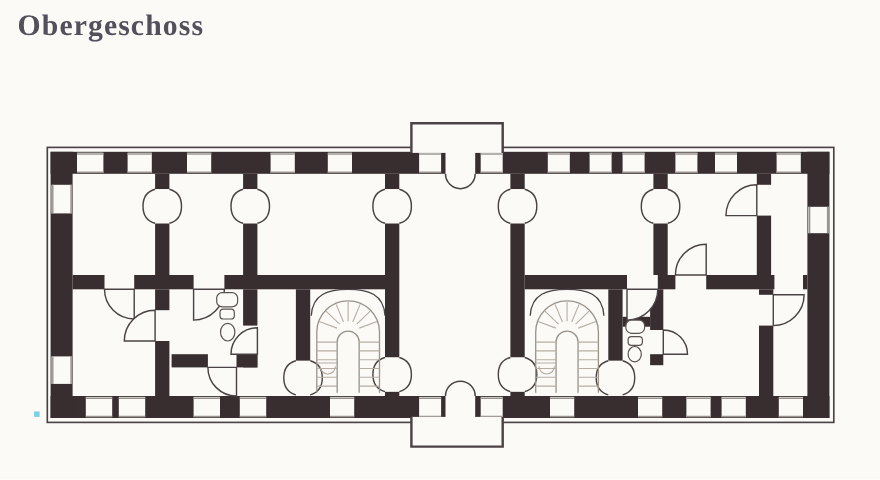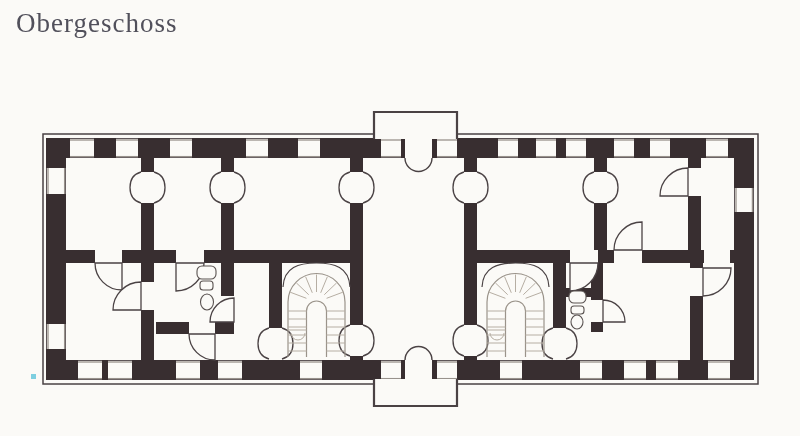--- a/index.html
+++ b/index.html
@@ -1,17 +1,17 @@
 <!DOCTYPE html>
 <html style="--paper: #fbfaf7; --wall: #382e30; --line: #4a4244; --sill: #98928c; --stair_line: #b6aea3; --stair_outline: #9a938a; --title_text: #51505b; --artifact: #7ecfe0;"><head>
 <meta charset="utf-8">
 <style>
   html,body{margin:0;padding:0;background:#ffffff;}
   .page{position:relative;width:800px;height:436px;overflow:hidden;
-        background:var(--paper,#fbfaf7);font-family:"Liberation Serif",serif;}
+        background:var(--paper,#fbfaf7);font-family:"Liberation Serif",serif;font-weight:bold;}
   .title{position:absolute;left:16px;top:8px;font-size:27px;letter-spacing:1px;
          color:var(--title_text,#51505b);font-family:"Liberation Serif","DejaVu Serif",serif;}
   svg{position:absolute;left:0;top:0;}
   .wall{fill:var(--wall,#382e30);stroke:none;}
   .paperfill{fill:var(--paper,#fbfaf7);stroke:none;}
   .ink{stroke:var(--line,#4a4244);fill:none;}
   .ink-f{stroke:var(--line,#4a4244);fill:var(--paper,#fbfaf7);}
   .sill{stroke:var(--sill,#98928c);stroke-width:1.3;}
   .stair{stroke:var(--stair_line,#b6aea3);stroke-width:1;fill:none;}
   .stairo{stroke:var(--stair_outline,#9a938a);stroke-width:1.2;fill:none;}

